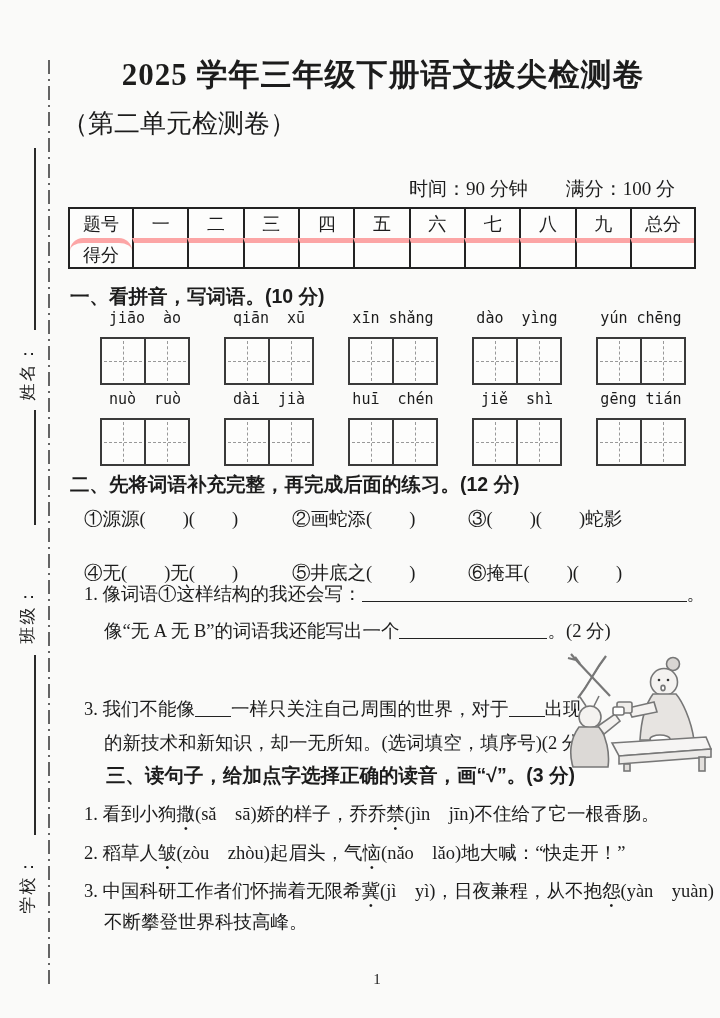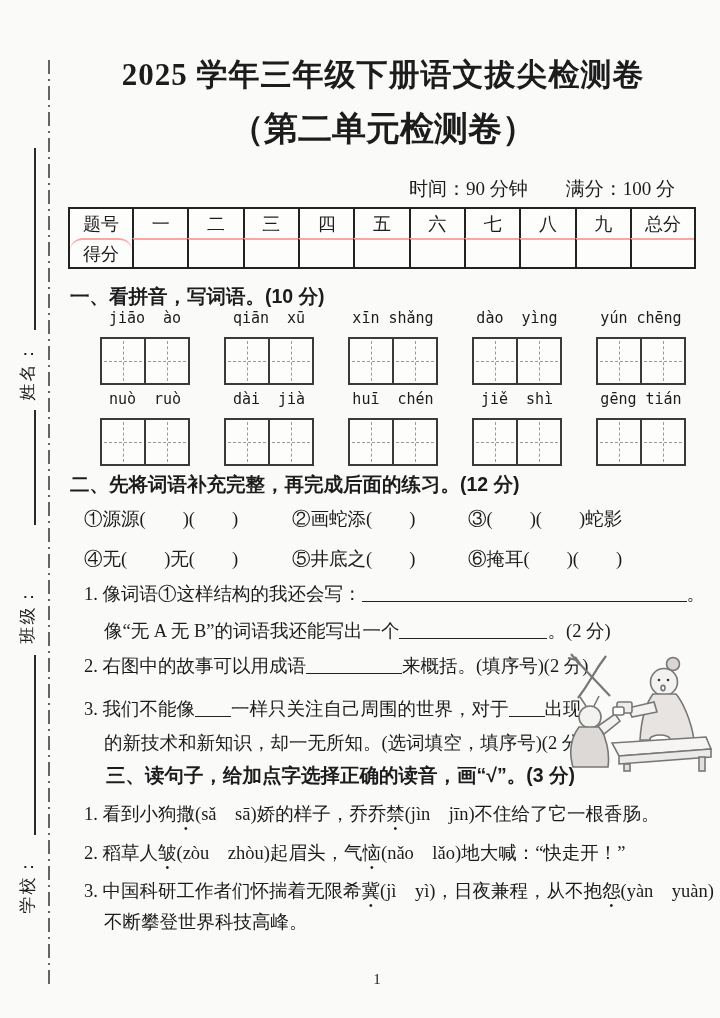--- a/index.html
+++ b/index.html
@@ -18,31 +18,31 @@
   .dashdot{position:absolute; left:46px; top:60px;}
   
   .title{
     position:absolute; top:42px; left:62px; right:16px;
     text-align:center; font-size:31px; font-weight:900; letter-spacing:1px;
     font-family:"Liberation Serif", serif;
     margin-top:12px;
   }
   .subtitle{
     position:absolute; top:106px; left:62px; right:16px;
-    text-align:center; font-size:34px; font-weight:700;
+    text-align:left; font-size:26px; font-weight:400;
   }
   .meta{position:absolute; top:176px; right:45px; font-size:19px;}
   
   .score-grid{
     position:absolute; left:68px; top:207px; width:624px;
     display:grid; grid-template-columns:62px repeat(9,1fr) 64px;
     grid-auto-rows:29px; border:2px solid #222; background:#fdfdfc;
   }
   .st-cell{
-    border-left:2px solid #222; border-top:2px solid #fca5a5;
+    border-left:2px solid #222; border-top:5px solid #fca5a5;
     display:flex; align-items:center; justify-content:center;
     font-size:18px;
   }
   .score-grid .st-cell:nth-child(-n+11){border-top:none;}
   .score-grid .st-cell:nth-child(11n+1){border-left:none;border-radius:13px;}
   
   .sec-h{
     position:absolute; left:70px; right:16px;
     font-family:"Liberation Sans", sans-serif;
     font-weight:700; font-size:19.5px; white-space:nowrap;
@@ -70,21 +70,21 @@
     border-left:1px dashed #999;
   }
   .gcell::after{
     content:""; position:absolute; top:50%; left:2px; right:2px;
     border-top:1px dashed #999;
   }
   
   .idiom-grid{
     position:absolute; left:84px; top:506px; right:30px;
     display:grid; grid-template-columns:208px 176px auto;
-    row-gap:15px; font-size:18.5px; white-space:nowrap;
+    row-gap:29px; font-size:18.5px; white-space:nowrap;
   }
   
   .blank{
     display:inline-block; border-bottom:1.5px solid #222;
     height:15px; margin-bottom:-2px;
   }
   .dotted{display:inline-block; position:relative;}
   .dotted::after{
     content:"•"; position:absolute; left:50%; bottom:-9px;
     transform:translateX(-50%); font-size:12px; line-height:1;
@@ -221,21 +221,20 @@
   <div class="idiom-grid">
     <span>①源源(　　)(　　)</span>
     <span>②画蛇添(　　)</span>
     <span>③(　　)(　　)蛇影</span>
     <span>④无(　　)无(　　)</span>
     <span>⑤井底之(　　)</span>
     <span>⑥掩耳(　　)(　　)</span>
   </div>
   <div class="bodyline" style="top:581px;"><span>1. 像词语①这样结构的我还会写：</span><span class="blank" style="width: 325px;"></span><span>。</span></div>
   <div class="bodyline indent" style="top:618px;"><span>像“无 A 无 B”的词语我还能写出一个</span><span class="blank" style="width: 148px;"></span><span>。(2 分)</span></div>
-  <div class="bodyline" style="top:653px;"><span>2. 右图中的故事可以用成语</span><span class="blank" style="width: 96px;"></span><span>来概括。(填序号)(2 分)</span></div>
   <div class="bodyline" style="top:696px;"><span>3. 我们不能像</span><span class="blank" style="width: 36px;"></span><span>一样只关注自己周围的世界，对于</span><span class="blank" style="width: 36px;"></span><span>出现</span></div>
   <div class="bodyline indent" style="top:730px;"><span>的新技术和新知识，却一无所知。(选词填空，填序号)(2 分)</span></div>
 
   <svg class="illus" width="158" height="128" viewBox="0 0 158 128">
 
     <g stroke="#777" fill="none" stroke-width="2.2">
       <path d="M20 16 L54 52"></path>
       <path d="M50 12 C36 30 36 36 22 54"></path>
       <path d="M50 12 L22 54" stroke-width="1"></path>
       <path d="M20 16 l-5 -6 M20 16 l-8 -2 M24 20 l-5 -7"></path>

